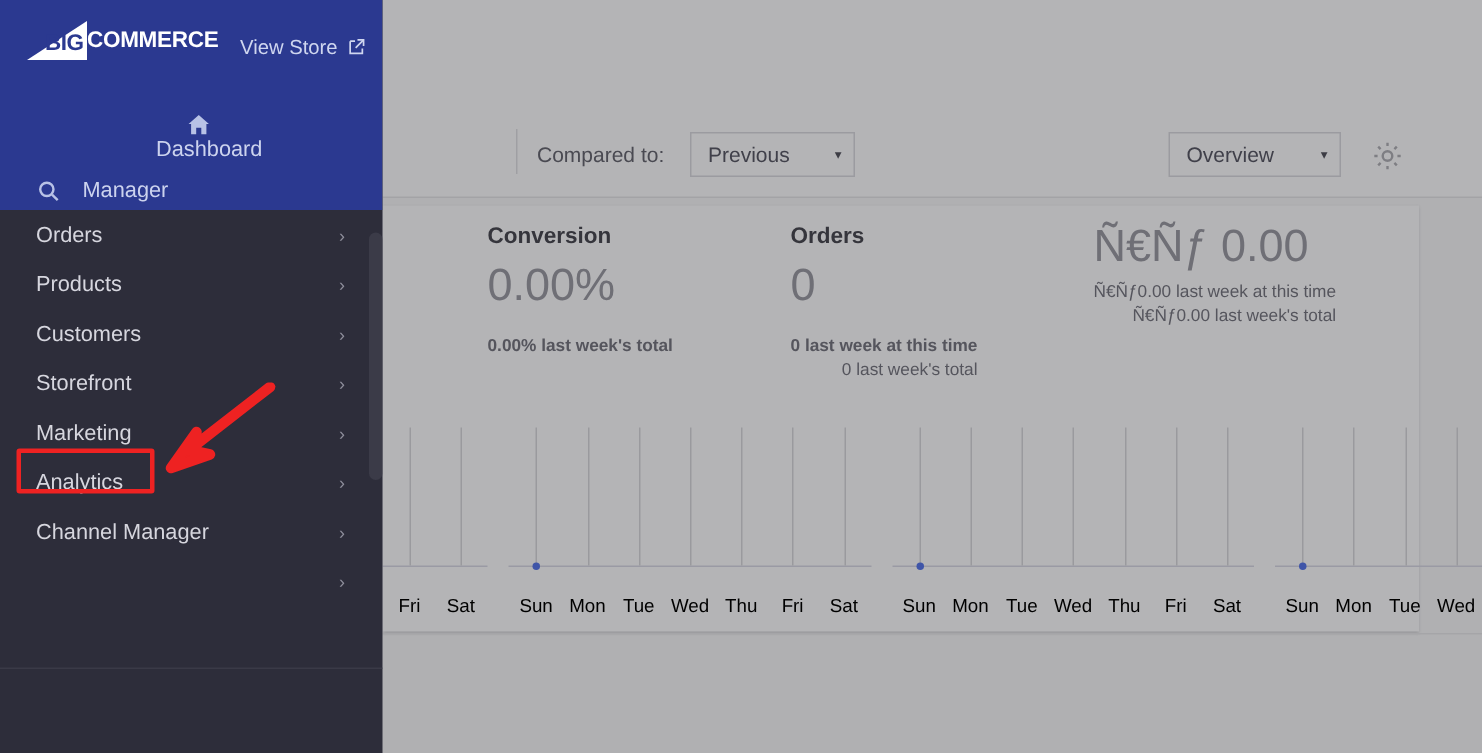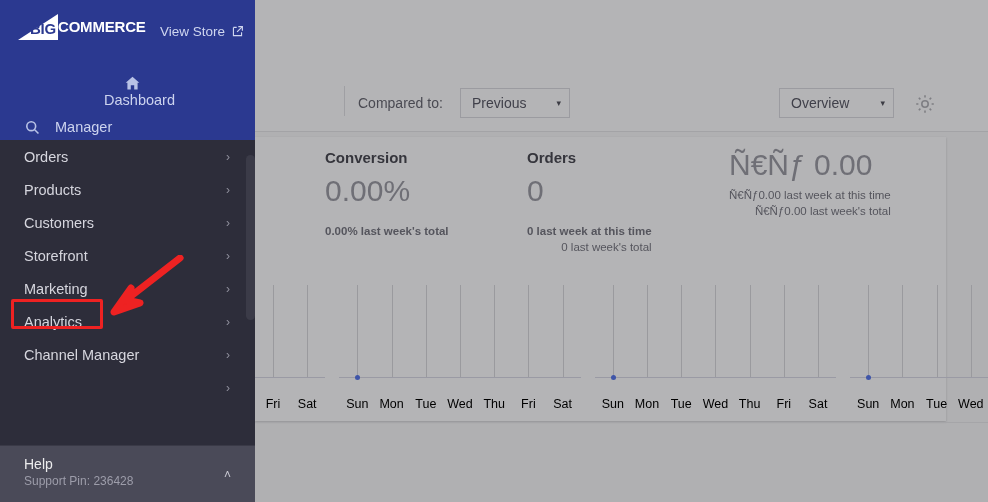--- a/index.html
+++ b/index.html
@@ -422,20 +422,15 @@
     <div class="sb-scrollbar"></div>
 
     <div class="highlight-box"></div>
 
     <svg class="arrow-svg" viewBox="0 0 90 70">
       <path d="M82 5 L30 44 L38 46 L16 56 L30 35 L33 42 L84 2 Z" fill="#ee2222"></path>
       <path d="M80 3 L26 45 L40 48 L14 57 L31 33" fill="none" stroke="#ee2222" stroke-width="7" stroke-linejoin="round" stroke-linecap="round"></path>
     </svg>
 
     <div class="help-rule"></div>
-    <div class="help">
-      <div class="help-title">Help</div>
-      <div class="help-pin">Support Pin: 236428</div>
-      <div class="help-chev">˄</div>
-    </div>
   </div>
 
 </div>
 
 </body></html>

